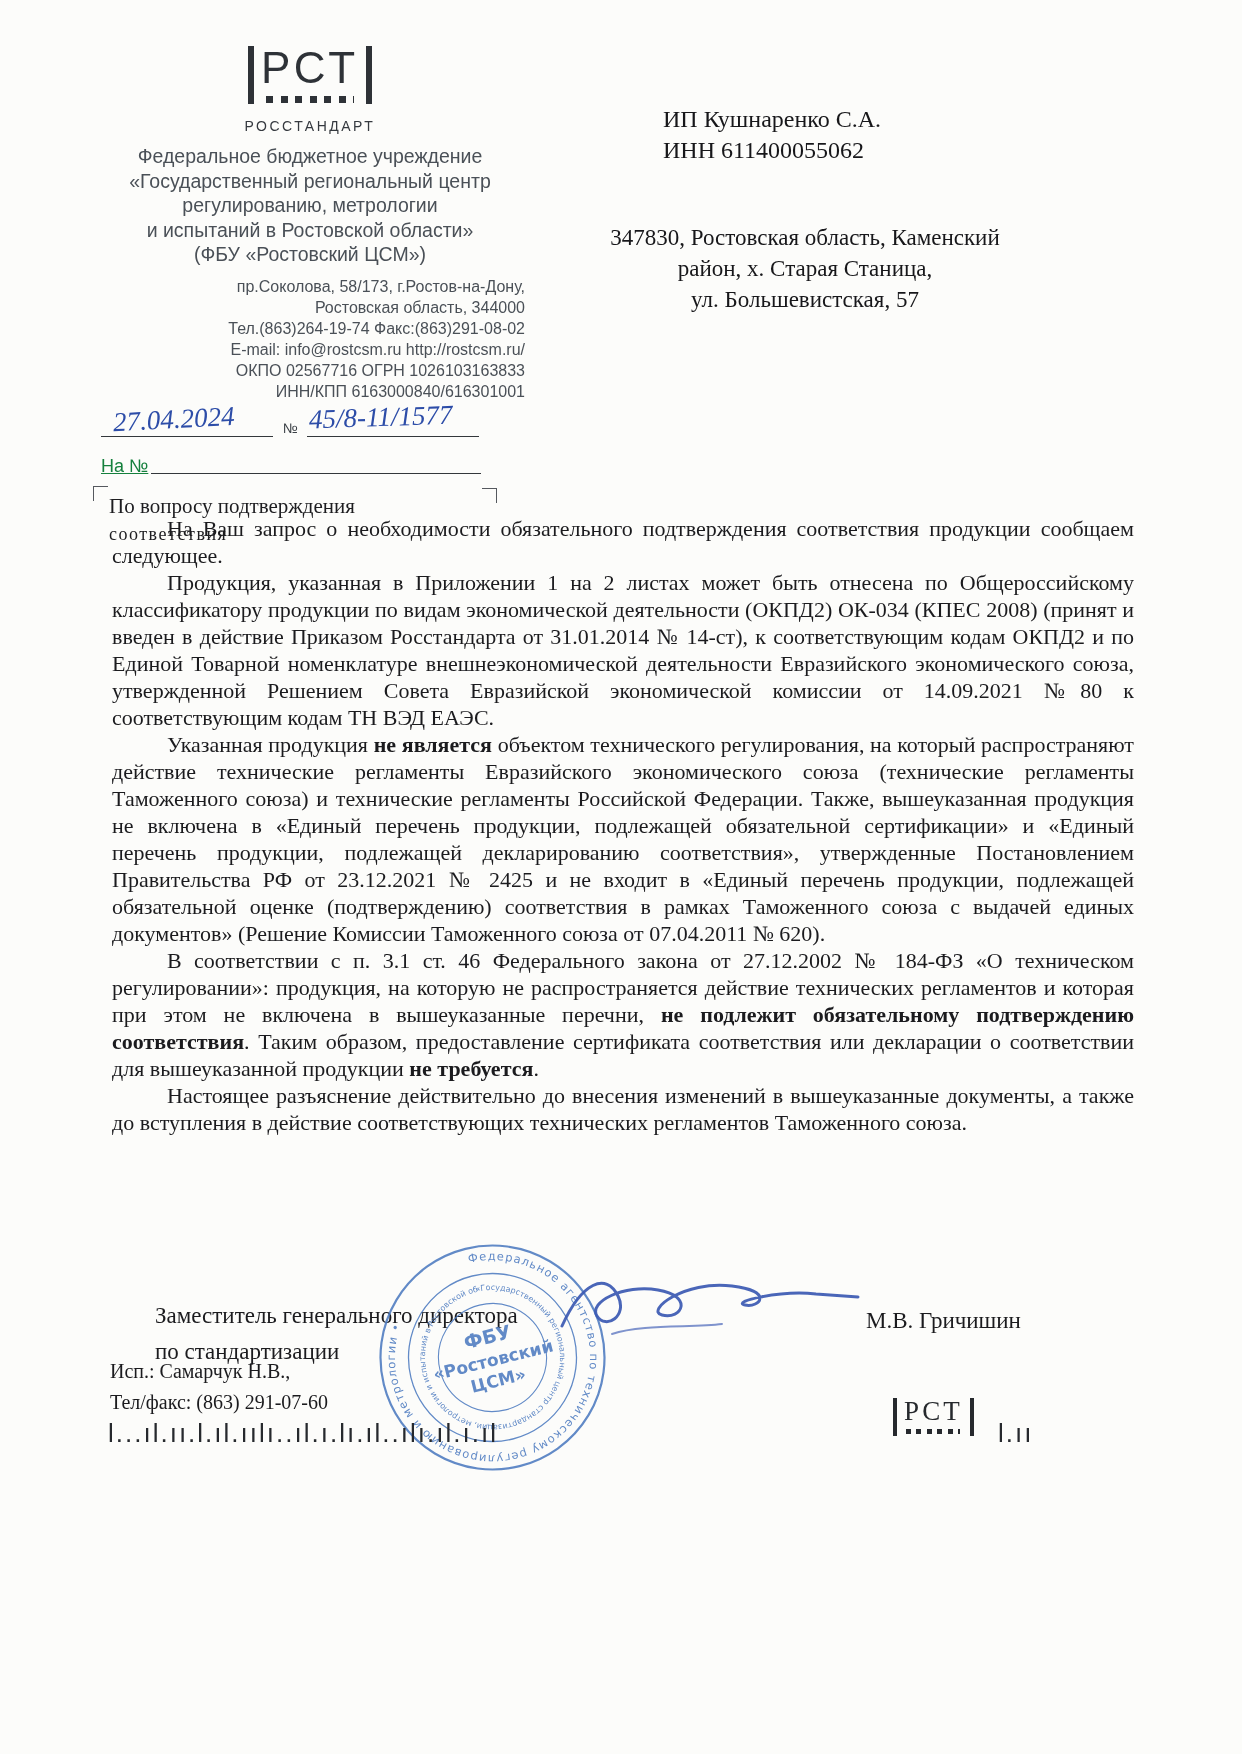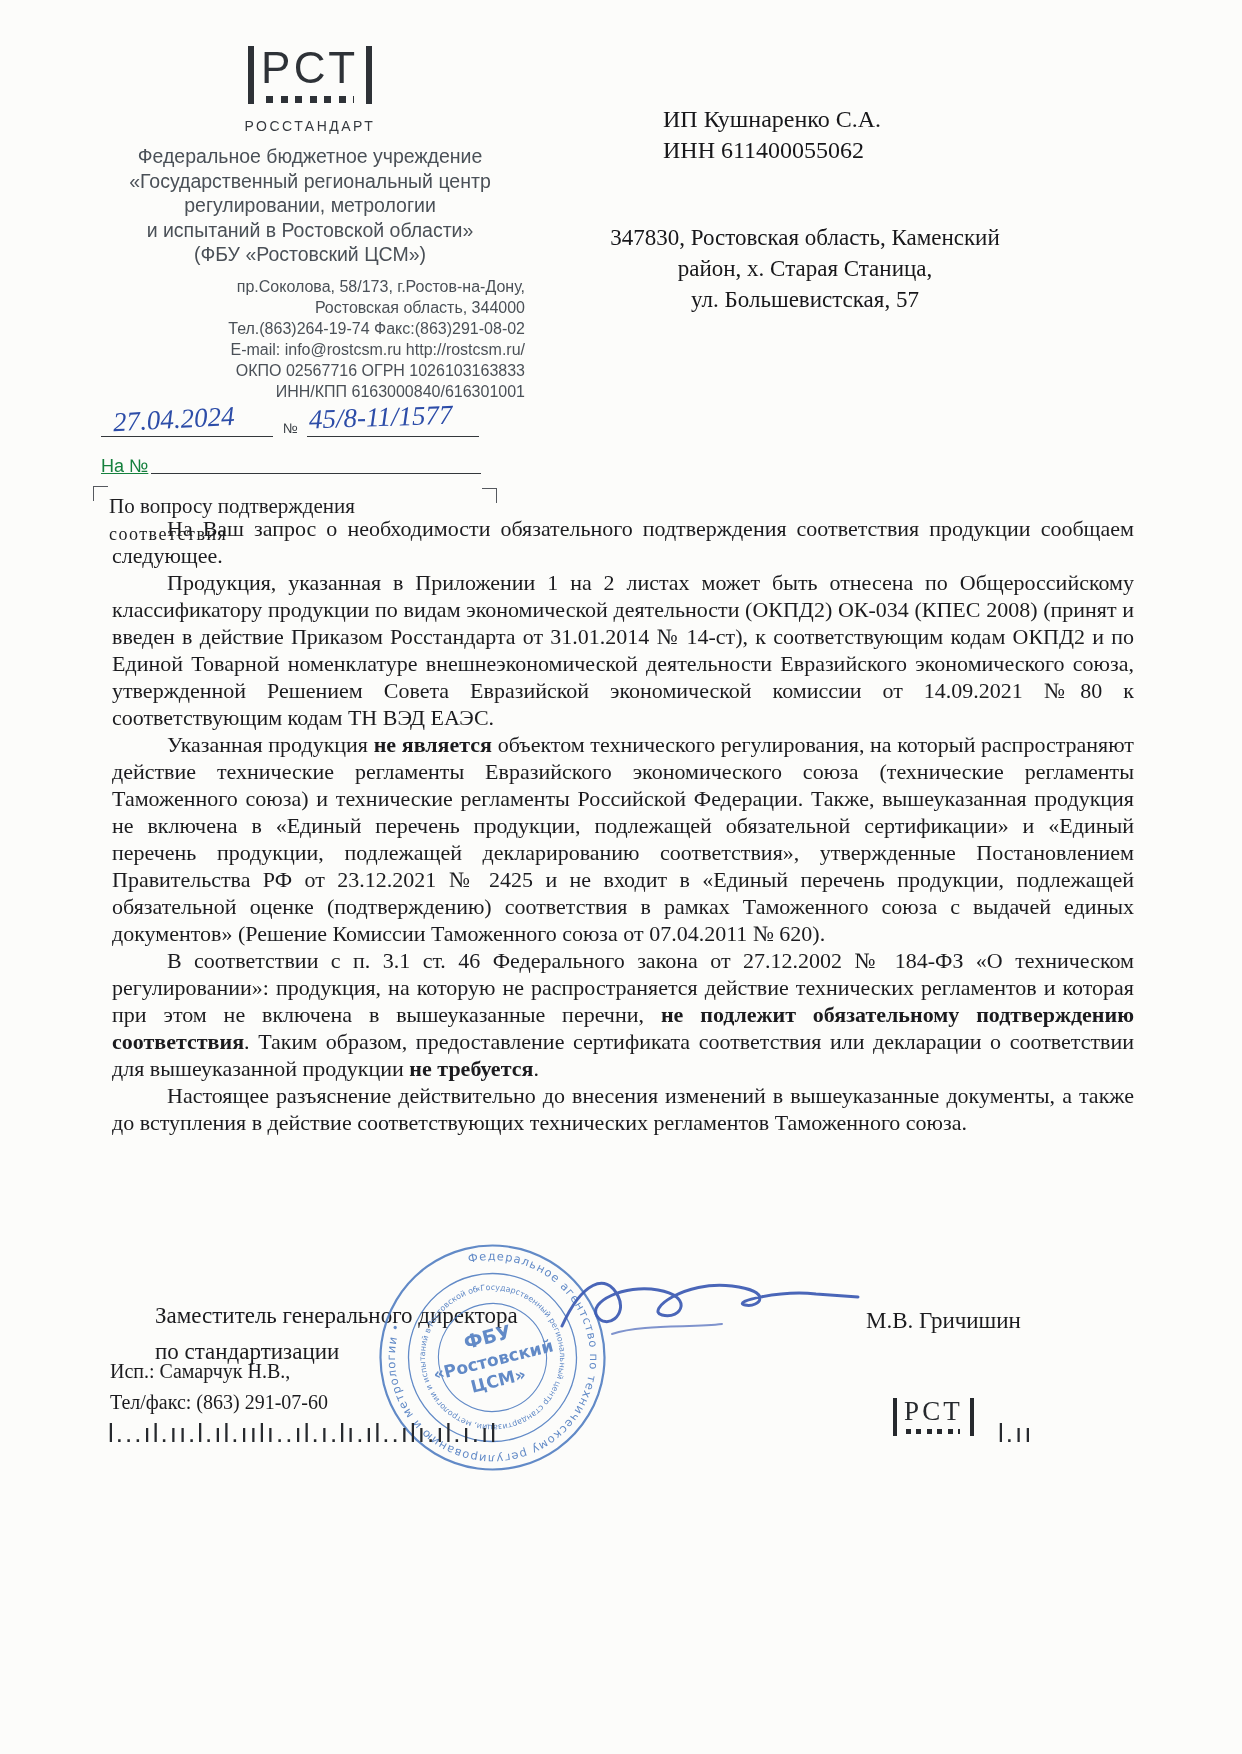--- a/index.html
+++ b/index.html
@@ -82,21 +82,21 @@
       <span class="logo-mid">
         <span class="logo-text">РСТ</span>
         <span class="logo-dots"></span>
       </span>
       <span class="logo-bar"></span>
     </div>
     <div class="org-name">РОССТАНДАРТ</div>
     <div class="org-lines">
       <div>Федеральное бюджетное учреждение</div>
       <div>«Государственный региональный центр</div>
-      <div>регулировании, метрологии</div>
+      <div>регулированию, метрологии</div>
       <div>и испытаний в Ростовской области»</div>
       <div>(ФБУ «Ростовский ЦСМ»)</div>
     </div>
     <div class="contact-lines">
       <div>пр.Соколова, 58/173, г.Ростов-на-Дону,</div>
       <div>Ростовская область, 344000</div>
       <div>Тел.(863)264-19-74 Факс:(863)291-08-02</div>
       <div>E-mail: info@rostcsm.ru  http://rostcsm.ru/</div>
       <div>ОКПО 02567716  ОГРН 1026103163833</div>
       <div>ИНН/КПП 6163000840/616301001</div>

